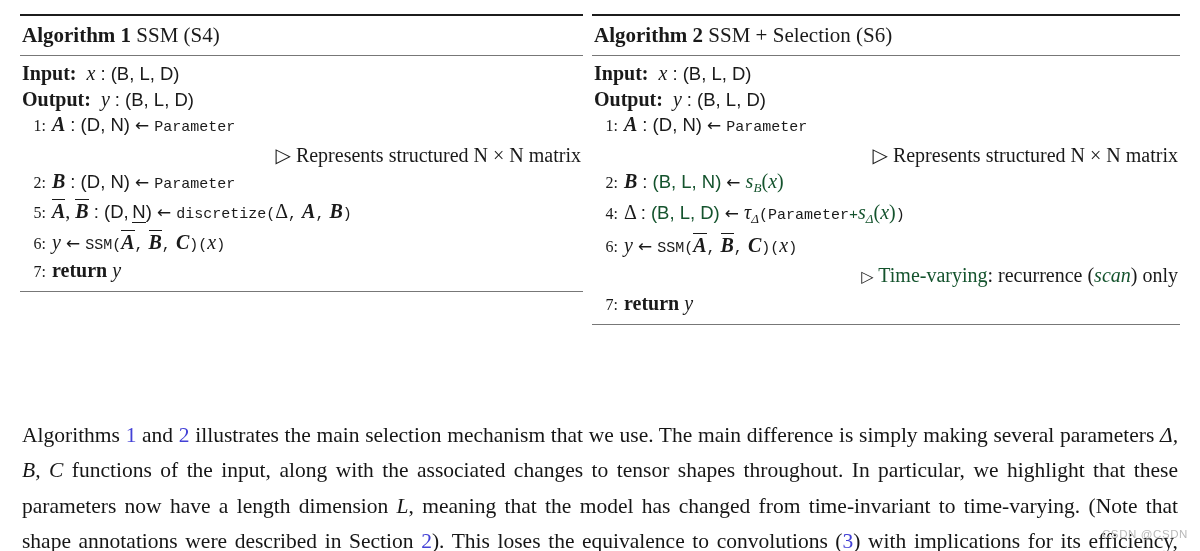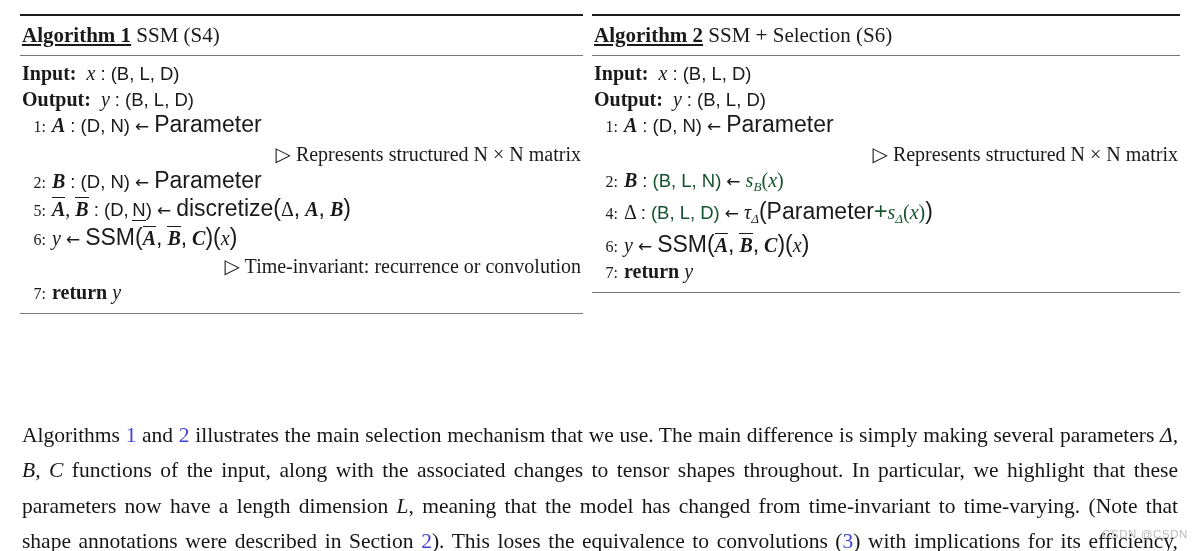--- a/index.html
+++ b/index.html
@@ -25,21 +25,21 @@
 
   .rule-top{height:0;border-top:2.2px solid #1c1c1c;margin-top:14px;}
   .rule-mid{height:0;border-top:1.3px solid #777777;margin-top:2px;}
   .rule-bot{height:0;border-top:1.3px solid #777777;margin-top:6px;}
 
   .algo-title{
     font-size:21px;line-height:30px;
     padding:4px 0 3px 2px;
     white-space:nowrap;
   }
-  .algo-title b{font-weight:bold;text-decoration:underline;}
+  .algo-title b{font-weight:bold;}
   .algo-title .ttl-rest{font-weight:normal;text-align:center;}
 
   .algo-body{padding-top:5px;}
 
   .ln{
     display:block;
     font-size:20px;
     line-height:25.5px;
     white-space:nowrap;
     position:relative;
@@ -63,21 +63,21 @@
     font-size:20px;
     line-height:28px;
     white-space:nowrap;
     padding-right:2px;
   }
   .tri{font-size:16px;}
 
   
   i.mi{font-style:italic;font-family:"Liberation Serif",serif;}
   b.mb{font-weight:bold;font-style:italic;font-family:"Liberation Serif",serif;}
-  .sf{font-family:Liberation Sans, sans-serif;font-size:23px;}
+  .sf{font-family:Liberation Mono, monospace;font-size:15px;}
   .shape{font-family:"Liberation Sans","DejaVu Sans",sans-serif;font-size:18.5px;}
   .red{color:#14532d;}
   .blue{color:#4341d6;}
   sub{font-size:0.66em;vertical-align:-0.28em;font-style:italic;}
   .ovl{
     display:inline-block;
     border-top:1.7px solid currentColor;
     line-height:1;
     padding-top:1px;
     margin-top:2px;
@@ -151,21 +151,20 @@
         <span class="ln">
           <span class="num">5:</span><span class="step-body">
           <b class="mb ovl">A</b>, <b class="mb ovl">B</b> <span class="shape">: (D, <span class="udl">N</span>)</span> <span class="arw">←</span> <span class="sf">discretize(</span>Δ<span class="sf">,</span> <b class="mb">A</b><span class="sf">,</span> <b class="mb">B</b><span class="sf">)</span></span>
         </span>
 
         <span class="ln">
           <span class="num">6:</span><span class="step-body">
           <i class="mi">y</i> <span class="arw">←</span> <span class="sf">SSM(</span><b class="mb ovl">A</b><span class="sf">,</span> <b class="mb ovl">B</b><span class="sf">,</span> <b class="mb">C</b><span class="sf">)(</span><i class="mi">x</i><span class="sf">)</span></span>
         </span>
 
-        <span class="cmt">▷ Time-invariant: recurrence or convolution</span>
 
         <span class="ln">
           <span class="num">7:</span><span class="step-body">
           <b>return</b> <i class="mi">y</i></span>
         </span>
 
       </div>
 
       <div class="rule-bot"></div>
     </div>
@@ -209,20 +208,24 @@
           <span class="num">4:</span><span class="step-body">
           Δ <span class="shape">:</span> <span class="shape red">(B, L, D)</span> <span class="arw">←</span> <i class="mi">τ</i><sub>Δ</sub><span class="sf">(Parameter</span><span class="sf red">+</span><i class="mi red">s<sub>Δ</sub></i><span class="red">(</span><i class="mi red">x</i><span class="red">)</span><span class="sf">)</span></span>
         </span>
 
 
         <span class="ln">
           <span class="num">6:</span><span class="step-body">
           <i class="mi">y</i> <span class="arw">←</span> <span class="sf">SSM(</span><b class="mb ovl">A</b><span class="sf">,</span> <b class="mb ovl">B</b><span class="sf">,</span> <b class="mb">C</b><span class="sf">)(</span><i class="mi">x</i><span class="sf">)</span></span>
         </span>
 
+        <span class="cmt">
+          <span class="tri">▷</span>
+          <span class="red">Time-varying</span><span>: recurrence (</span><span class="red ital">scan</span><span>) only</span>
+        </span>
 
         <span class="ln">
           <span class="num">7:</span><span class="step-body">
           <b>return</b> <i class="mi">y</i></span>
         </span>
 
       </div>
 
       <div class="rule-bot"></div>
     </div>

